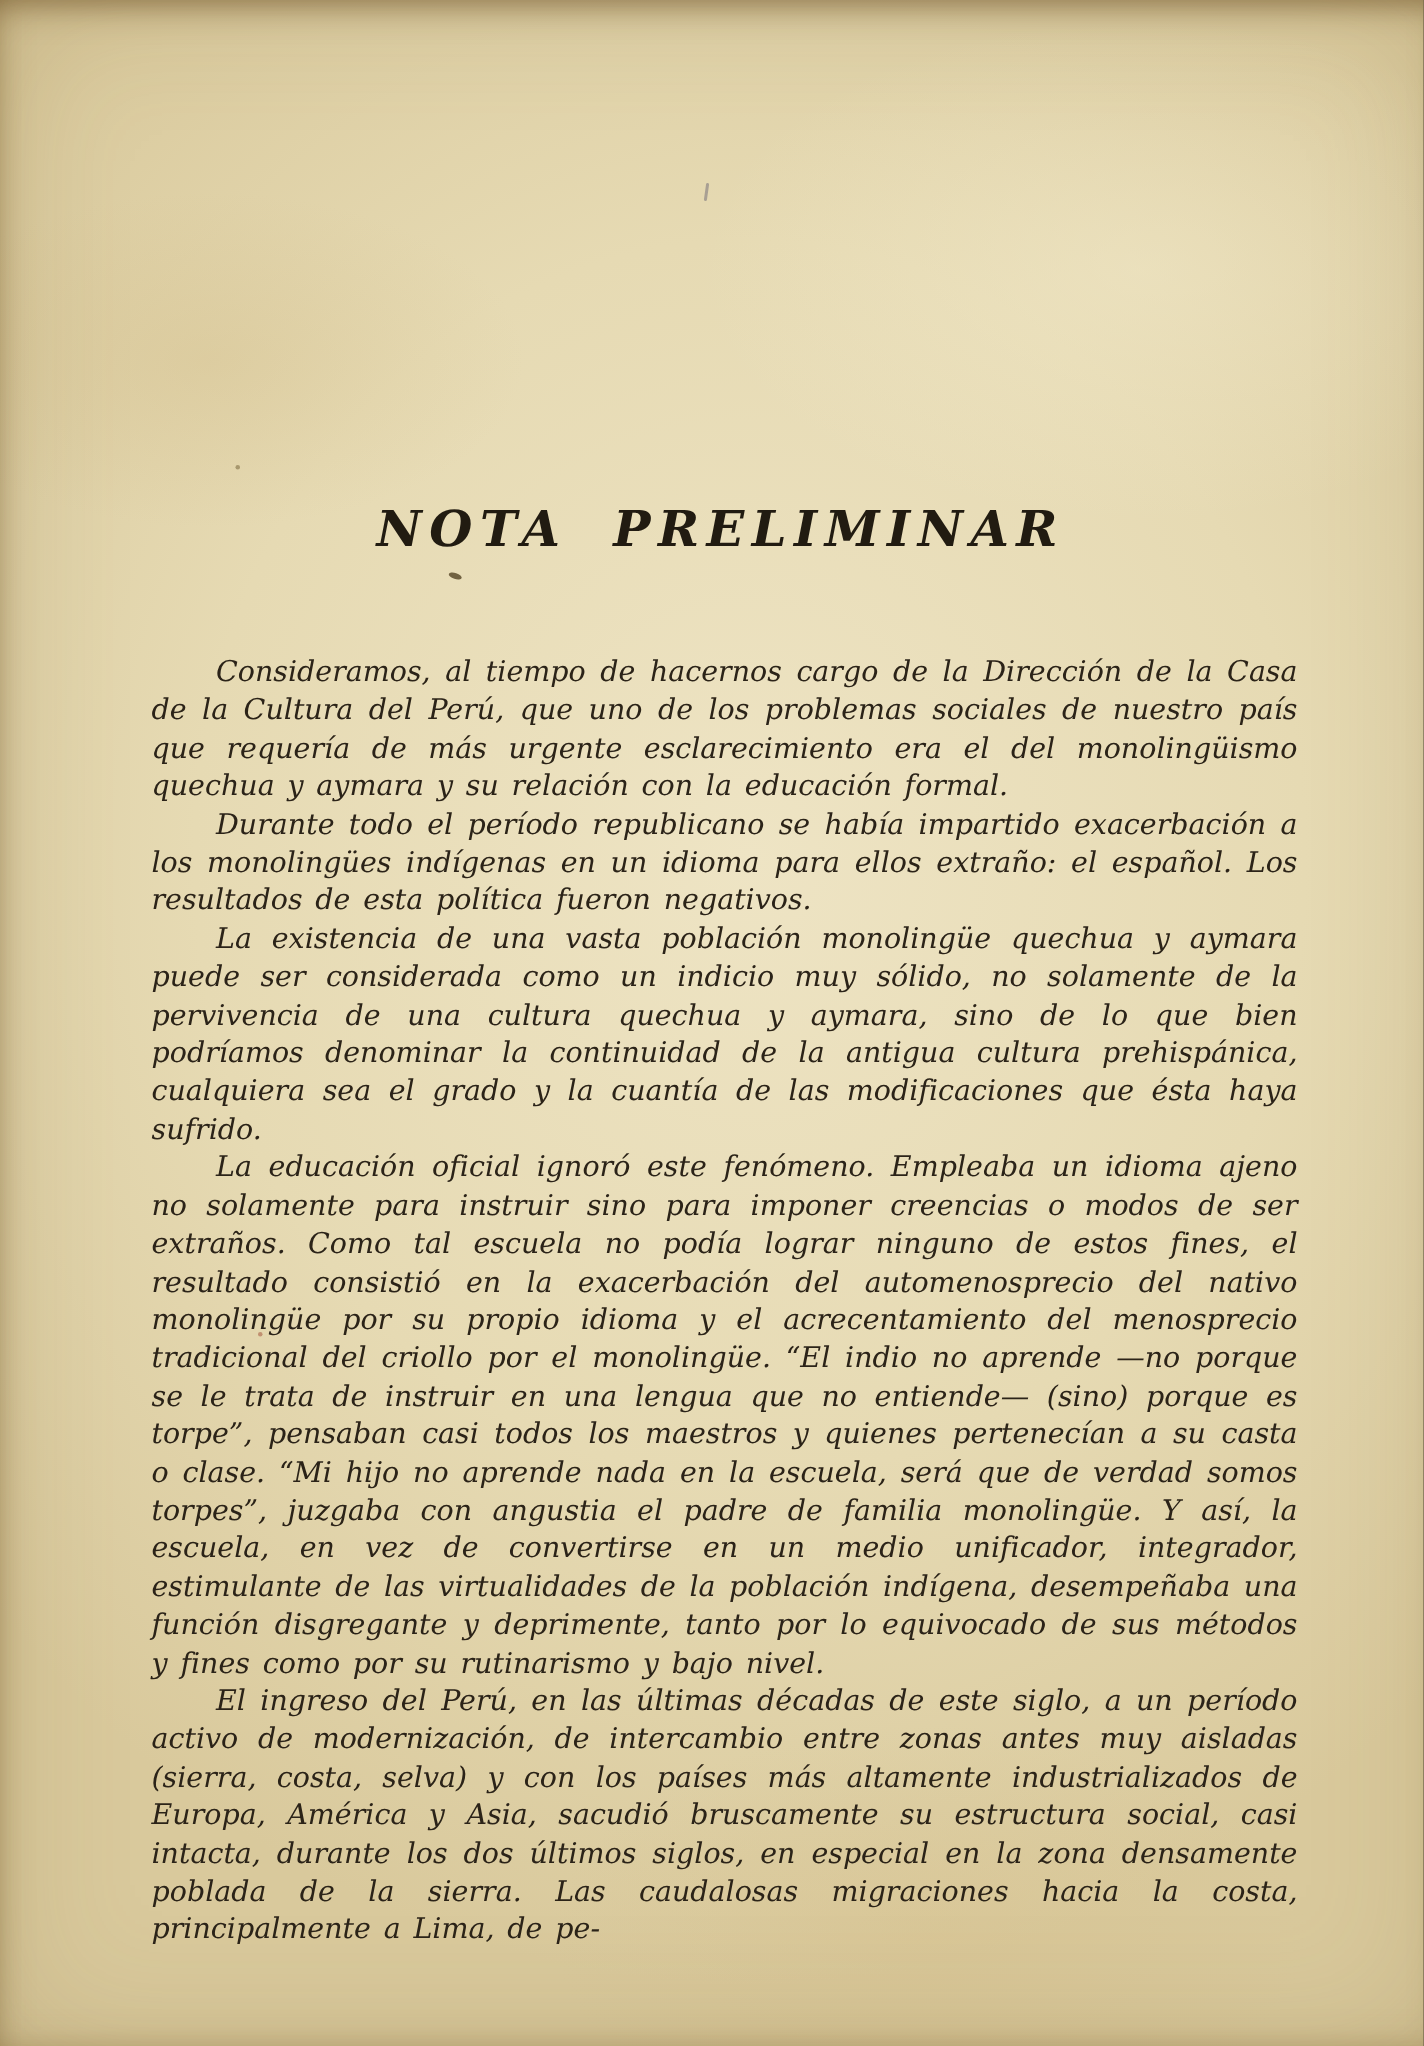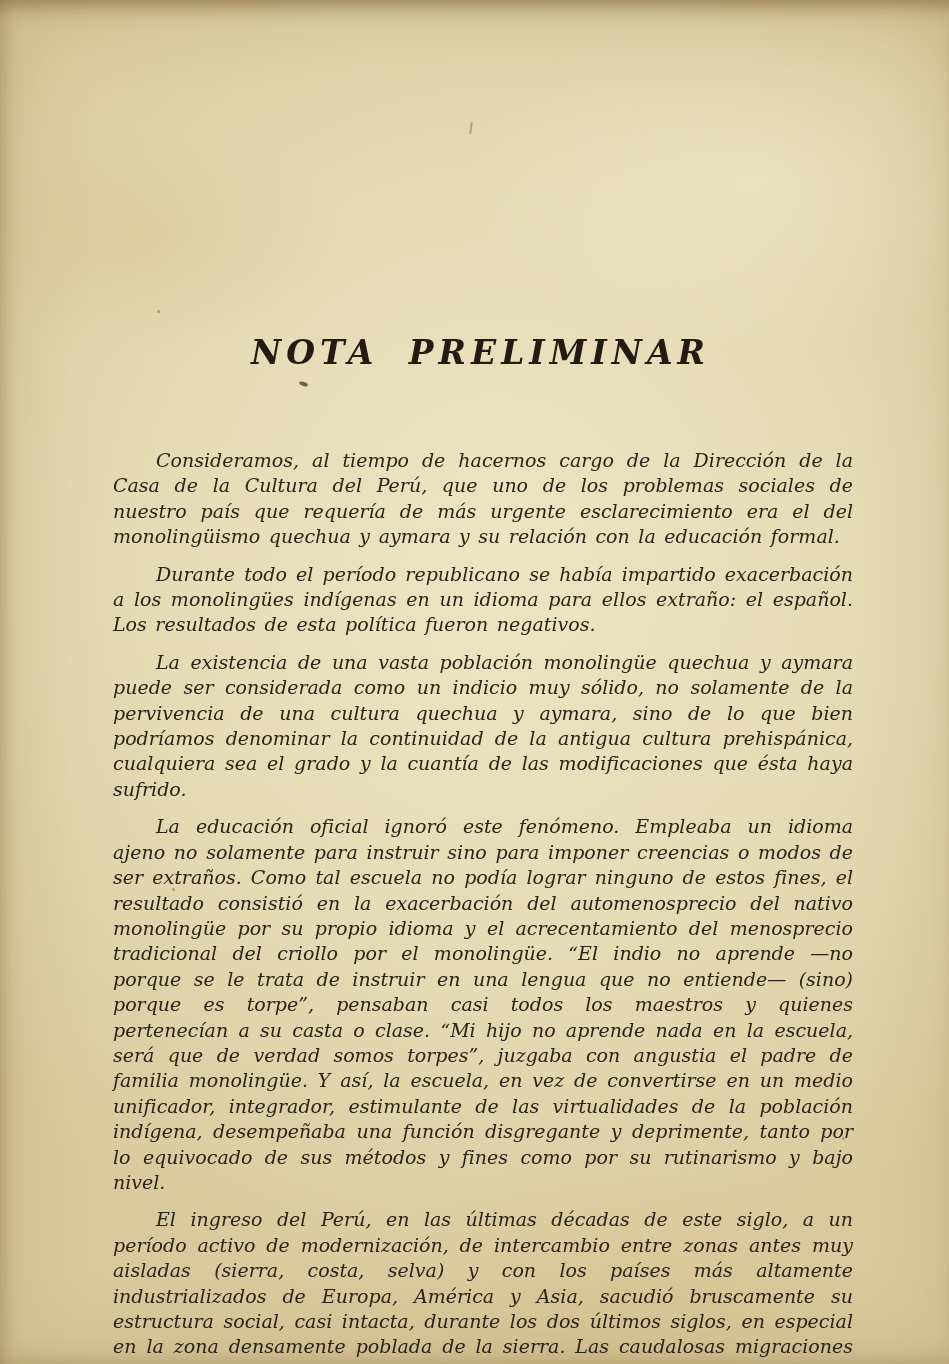--- a/index.html
+++ b/index.html
@@ -47,21 +47,21 @@
     position:absolute;
     left:101px;top:436px;width:764px;
     font-style:italic;
     font-size:19px;
     line-height:25.4px;
     text-align:justify;
     word-spacing:2.5px;
     color:var(--ink);
   }
   .body-text p{
-    margin:12px;
+    margin:0;
     text-indent:43px;
   }
   
   .speck{position:absolute;background:rgba(74,56,25,.75);border-radius:50%;}
   .speck-title{left:299px;top:382px;width:9px;height:4px;transform:rotate(18deg);}
   .speck-a{left:470px;top:122px;width:2px;height:12px;background:rgba(96,90,110,.45);border-radius:2px;transform:rotate(8deg);}
   .speck-b{left:157px;top:310px;width:3px;height:3px;background:rgba(110,92,50,.5);}
   .speck-c{left:842px;top:1137px;width:3px;height:3px;background:rgba(110,92,50,.45);}
   .speck-d{left:172px;top:888px;width:3px;height:3px;background:rgba(150,60,40,.45);}
 </style>

